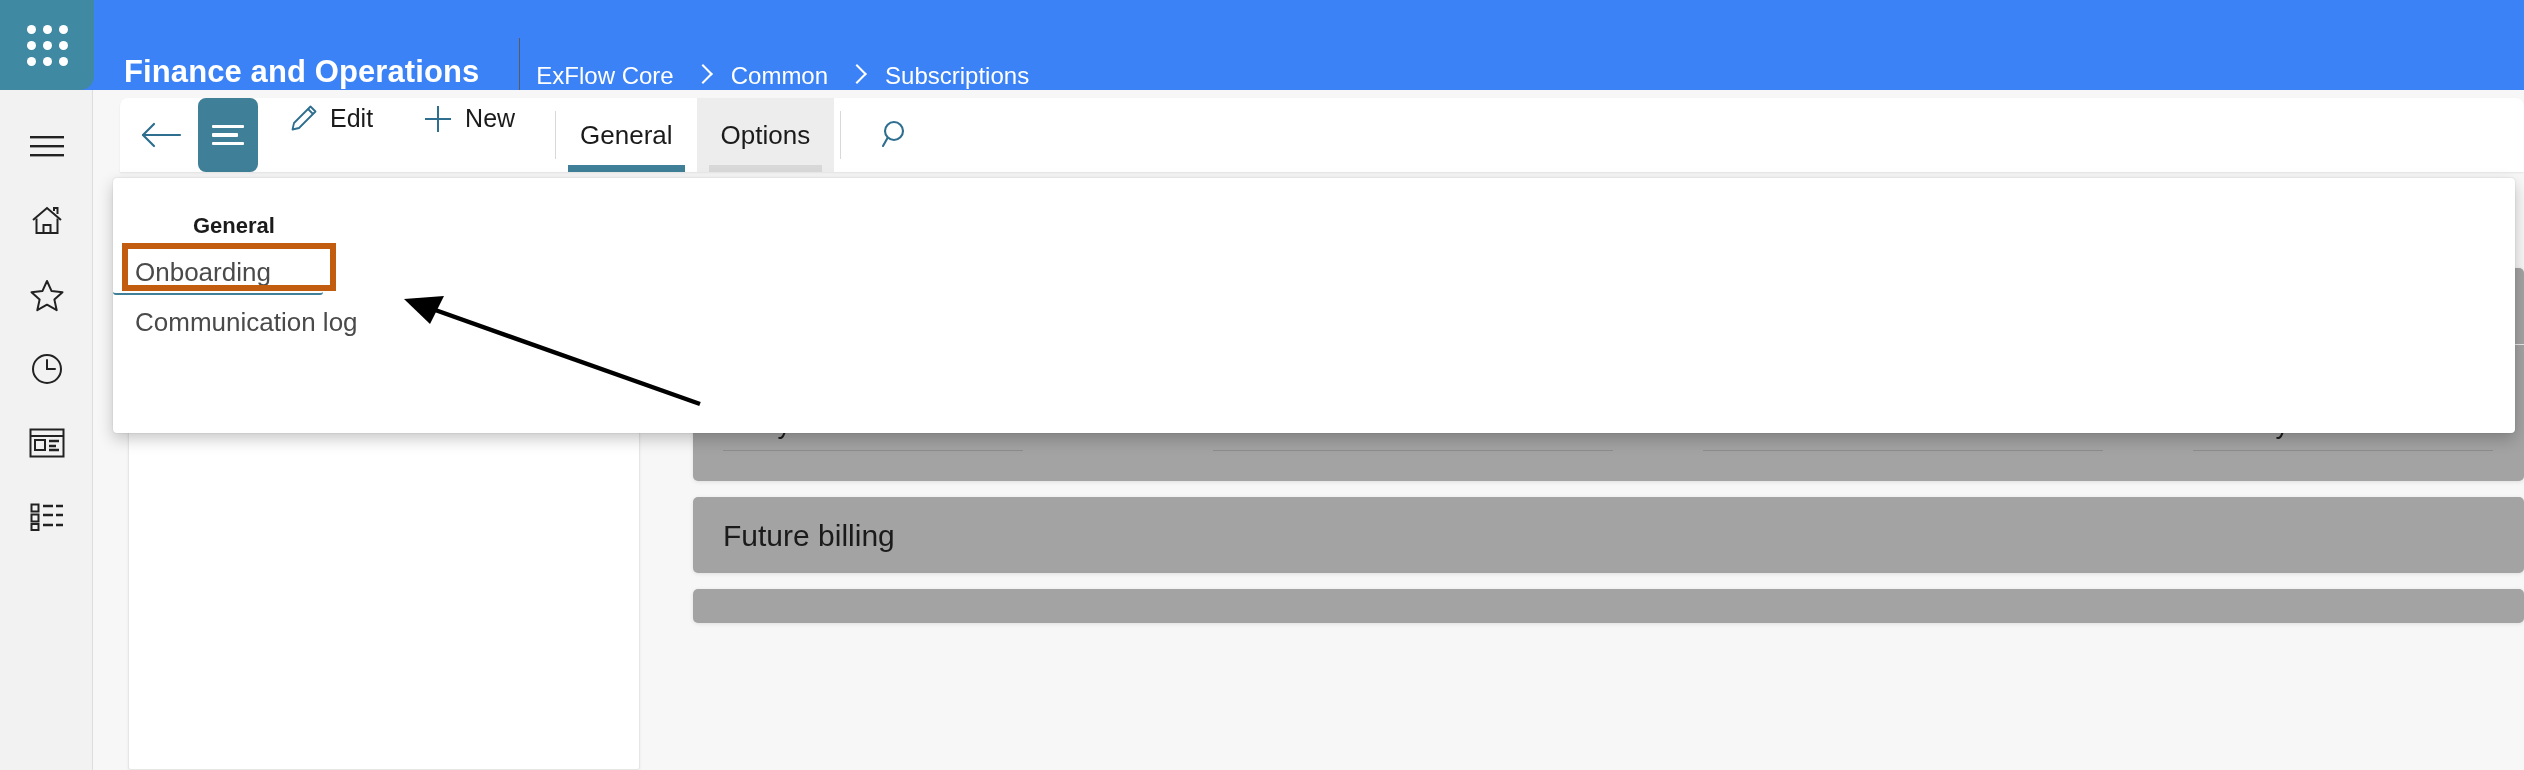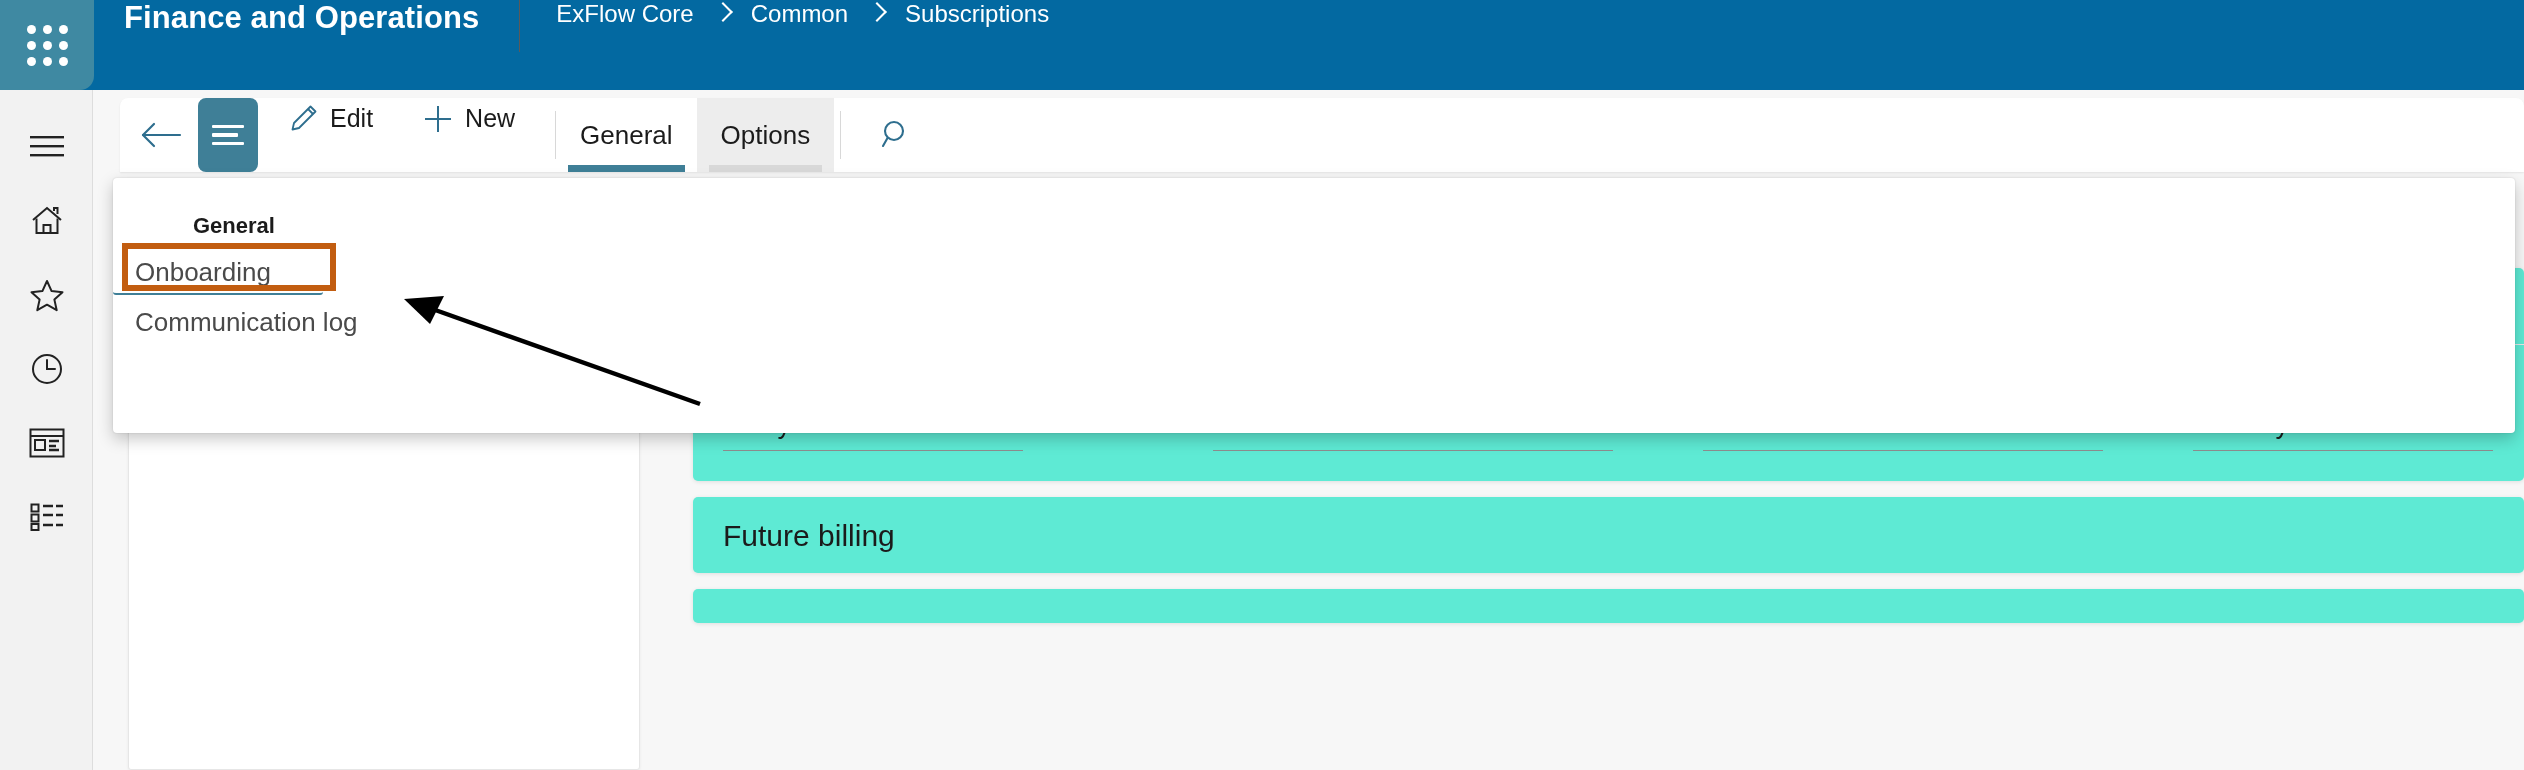--- a/index.html
+++ b/index.html
@@ -19,23 +19,23 @@
     height: 770px;
     background: #f2f2f2;
   }
 
   
   .topbar {
     position: absolute;
     top: 0; left: 0;
     width: 2524px;
     height: 90px;
-    background: #0369a1;
-    display: flex;
-    align-items: flex-start;
+    background: #3b82f6;
+    display: flex;
+    align-items: flex-end;
   }
 
   .waffle {
     width: 94px;
     height: 90px;
     background: #3f89a2;
     border-radius: 0 0 14px 0;
     display: flex;
     align-items: center;
     justify-content: center;
@@ -67,21 +67,21 @@
     width: 1px;
     height: 52px;
     background: #5a5a5a;
     margin-left: 40px;
     flex: 0 0 auto;
   }
 
   .breadcrumb {
     display: flex;
     align-items: center;
-    margin-left: 36px;
+    margin-left: 16px;
     color: #ffffff;
     font-size: 24px;
     white-space: nowrap;
   }
   .bc-item { color: #ffffff; cursor: pointer; }
   .bc-item.last { cursor: default; }
   .bc-chev {
     margin: 0 22px;
     width: 13px; height: 24px;
     position: relative;
@@ -254,21 +254,21 @@
 
   .cards {
     position: absolute;
     top: 268px;
     left: 693px;
     width: 1831px;
     height: 502px;
   }
 
   .card {
-    background: #5eead4;
+    background: #a3a3a3;
     border-radius: 5px;
     box-shadow: 0 1px 4px rgba(0,0,0,.10);
     margin-bottom: 16px;
   }
 
   .card-title {
     font-size: 30px;
     color: #1b1b1b;
     padding: 22px 30px 20px 30px;
   }

